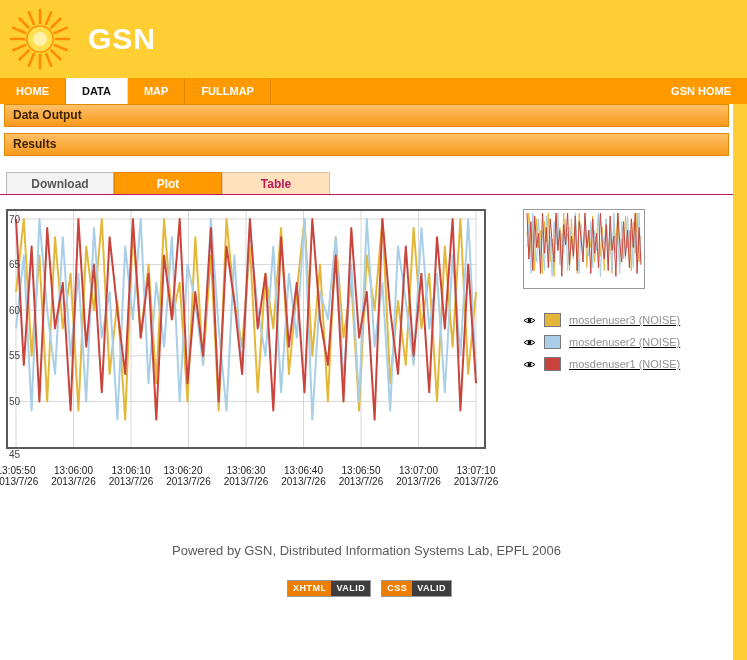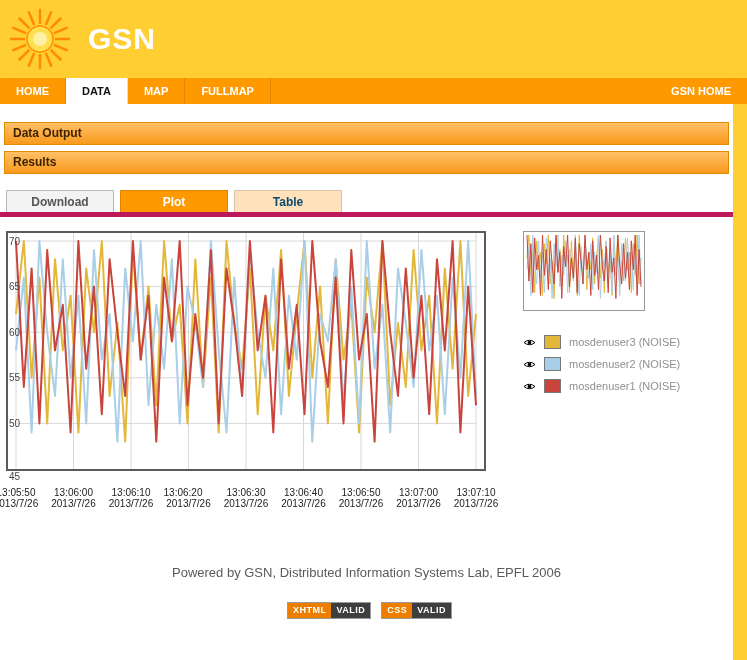--- a/index.html
+++ b/index.html
@@ -8,35 +8,35 @@
   .hdr{height:78px;display:flex;align-items:center;background:#FFCE33;border-radius:18px;}
   .sun{margin-left:8px;display:inline-flex;}
   .app-title{color:#fff;font-size:30px;font-weight:bold;margin:0 0 0 16px;letter-spacing:1px;}
   
   .nav{height:26px;background:#FF9900;display:flex;align-items:stretch;font-size:11px;font-weight:bold;}
   .navtab{color:#fff;line-height:26px;padding:0 16px;text-decoration:none;cursor:pointer;border-right:1px solid rgba(0,0,0,0.12);}
   .navtab.active{background:#ffffff;color:#111;}
   .nav-spacer{flex:1;border:none;}
   .navtab.right{border-right:none;padding-right:16px;}
   
-  .content{width:733px;background:#fff;min-height:556px;box-sizing:border-box;padding-top:18px;}
+  .content{width:733px;background:#fff;min-height:556px;box-sizing:border-box;}
   .acc{margin:0 4px 6px 4px;height:21px;line-height:21px;padding-left:8px;font-weight:bold;font-size:12px;color:#3d2200;
        background:linear-gradient(#FFC067,#F89A1C);border:1px solid #E08A00;cursor:pointer;}
   
-  .tabrow{margin-top:16px;padding-left:6px;border-bottom:5px solid #be185d;display:flex;gap:6px;}
+  .tabrow{margin-top:16px;padding-left:6px;border-bottom:1px solid #be185d;display:flex;}
   .tab{width:106px;text-align:center;font-size:12px;font-weight:bold;padding:4px 0 3px 0;border:1px solid #b9b9b9;border-bottom:none;cursor:pointer;}
   .tab-download{background:#f3f3f3;color:#555;}
   .tab-plot{background:#FF9900;color:#fff;border-color:#df8400;}
-  .tab-table{background:#FFE2BB;color:#0c4a6e;border-color:#dcc3a1;}
+  .tab-table{background:#FFE2BB;color:#be185d;border-color:#dcc3a1;}
   
   .plot-area{display:flex;margin-top:14px;padding-left:6px;}
   .main-chart-wrap{width:456px;}
   .xlabels{position:relative;height:11px;font-size:10px;color:#222;width:480px;}
   .xlabels span{position:absolute;top:0;transform:translateX(-50%);white-space:nowrap;}
-  .side{margin-left:auto;margin-right:42px;width:168px;}
+  .side{margin-left:auto;margin-right:42px;width:168px;text-decoration:underline;}
   .mini{display:block;}
   .legend{margin-top:24px;}
   .legend-row{display:flex;align-items:center;gap:8px;margin-bottom:8px;}
   .eye{cursor:pointer;display:inline-flex;}
   .sw{width:15px;height:12px;border:1px solid #777;display:inline-block;}
   .legend-label{font-size:11px;color:#909090;}
   
   .footer{margin-top:56px;text-align:center;font-size:13px;color:#5a5a5a;width:733px;}
   .badges{margin-top:22px;display:flex;justify-content:center;gap:10px;width:739px;padding-bottom:10px;}
   .badge{display:inline-flex;border:1px solid #9a9a9a;font-size:9px;font-weight:bold;color:#fff;line-height:1;letter-spacing:.5px;cursor:pointer;}

